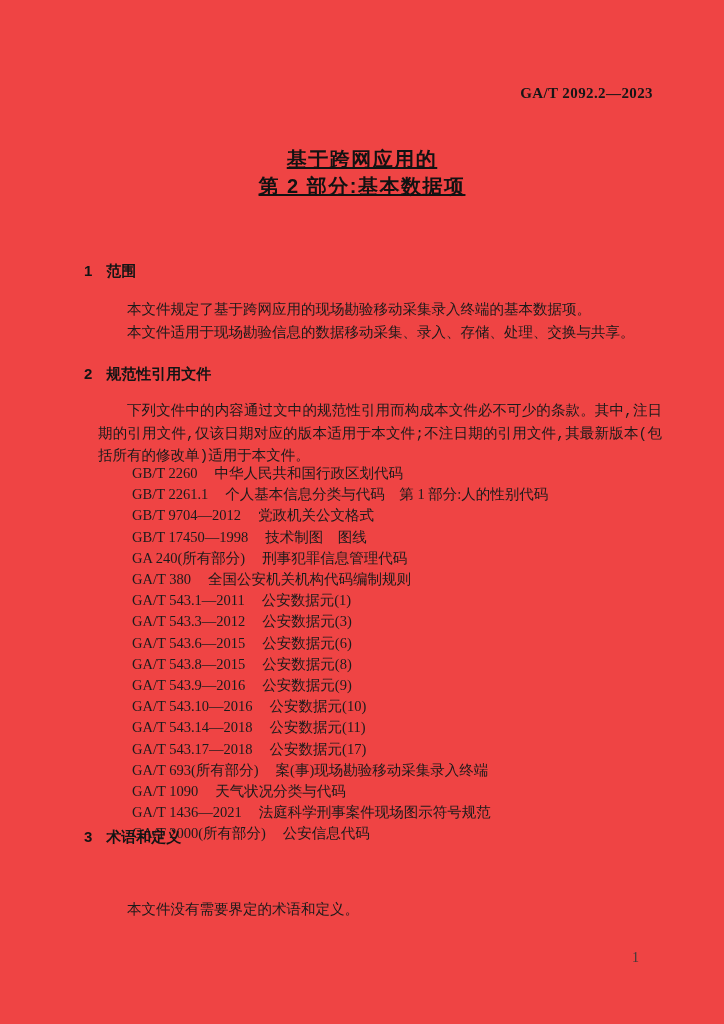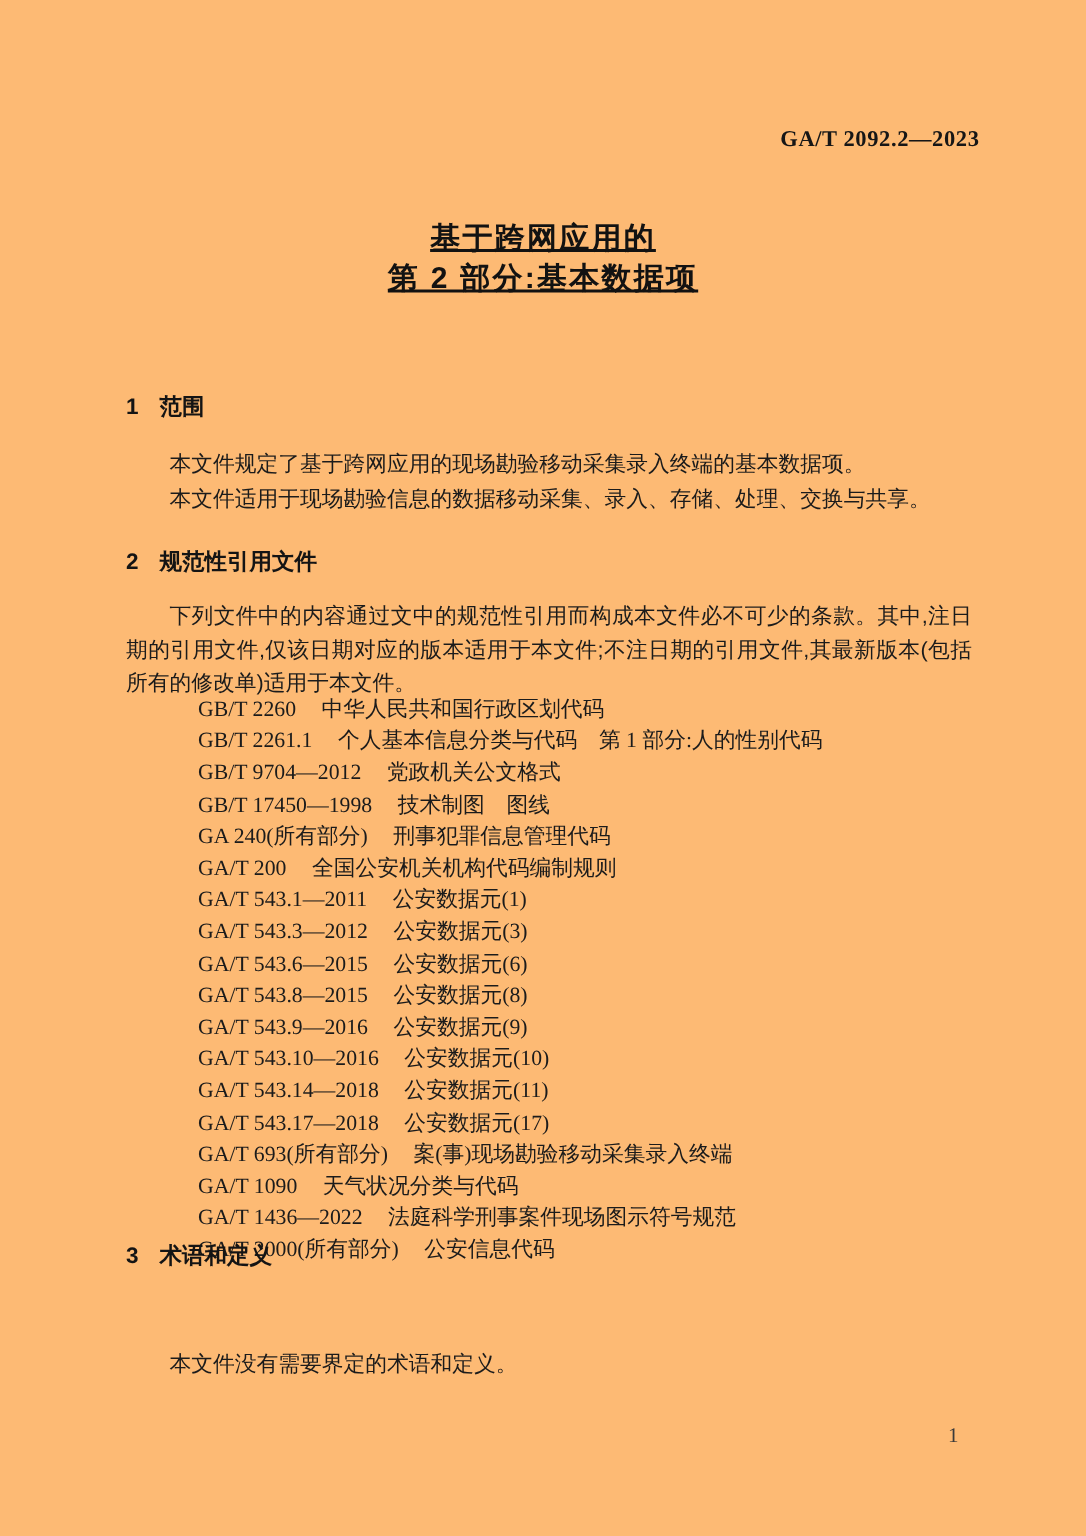--- a/index.html
+++ b/index.html
@@ -13,21 +13,21 @@
     position: relative;
     overflow: hidden;
     color: #1b1b1b;
     font-family: "Liberation Serif", serif;
   }
   .page {
     position: absolute;
     top: 0; left: 0;
     width: 724px;
     height: 1024px;
-    background: #fdba74;
+    background: #ef4444;
   }
   .doc-number {
     position: absolute;
     top: 85px;
     left: 84px;
     right: 71px;
     text-align: right;
     font-family: "Liberation Serif", serif;
     font-weight: bold;
     font-size: 15px;
@@ -59,23 +59,23 @@
   }
   .heading .sec-num {
     display: inline-block;
     margin-right: 14px;
   }
   .h1 { top: 262px; }
   .h2 { top: 365px; }
   .h3 { top: 828px; }
   .paras {
     position: absolute;
-    left: 84px;
+    left: 98px;
     width: 564px;
-    font-family: Liberation Sans, sans-serif;
+    font-family: Liberation Mono, monospace;
     font-size: 14.5px;
     text-align: justify;
     color: #1b1b1b;
   }
   .paras p {
     margin: 0;
     text-indent: 2em;
     line-height: 23px;
   }
   .s1 { top: 299px; }
@@ -131,32 +131,32 @@
   <div class="paras s2">
     <p>下列文件中的内容通过文中的规范性引用而构成本文件必不可少的条款。其中,注日期的引用文件,仅该日期对应的版本适用于本文件;不注日期的引用文件,其最新版本(包括所有的修改单)适用于本文件。</p>
   </div>
 
   <div class="refs">
     <div class="ref"><span class="rcode">GB/T 2260</span><span class="rtitle">中华人民共和国行政区划代码</span></div>
     <div class="ref"><span class="rcode">GB/T 2261.1</span><span class="rtitle">个人基本信息分类与代码　第 1 部分:人的性别代码</span></div>
     <div class="ref"><span class="rcode">GB/T 9704—2012</span><span class="rtitle">党政机关公文格式</span></div>
     <div class="ref"><span class="rcode">GB/T 17450—1998</span><span class="rtitle">技术制图　图线</span></div>
     <div class="ref"><span class="rcode">GA 240(所有部分)</span><span class="rtitle">刑事犯罪信息管理代码</span></div>
-    <div class="ref"><span class="rcode">GA/T 200</span><span class="rtitle">全国公安机关机构代码编制规则</span></div>
+    <div class="ref"><span class="rcode">GA/T 380</span><span class="rtitle">全国公安机关机构代码编制规则</span></div>
     <div class="ref"><span class="rcode">GA/T 543.1—2011</span><span class="rtitle">公安数据元(1)</span></div>
     <div class="ref"><span class="rcode">GA/T 543.3—2012</span><span class="rtitle">公安数据元(3)</span></div>
     <div class="ref"><span class="rcode">GA/T 543.6—2015</span><span class="rtitle">公安数据元(6)</span></div>
     <div class="ref"><span class="rcode">GA/T 543.8—2015</span><span class="rtitle">公安数据元(8)</span></div>
     <div class="ref"><span class="rcode">GA/T 543.9—2016</span><span class="rtitle">公安数据元(9)</span></div>
     <div class="ref"><span class="rcode">GA/T 543.10—2016</span><span class="rtitle">公安数据元(10)</span></div>
     <div class="ref"><span class="rcode">GA/T 543.14—2018</span><span class="rtitle">公安数据元(11)</span></div>
     <div class="ref"><span class="rcode">GA/T 543.17—2018</span><span class="rtitle">公安数据元(17)</span></div>
     <div class="ref"><span class="rcode">GA/T 693(所有部分)</span><span class="rtitle">案(事)现场勘验移动采集录入终端</span></div>
     <div class="ref"><span class="rcode">GA/T 1090</span><span class="rtitle">天气状况分类与代码</span></div>
-    <div class="ref"><span class="rcode">GA/T 1436—2022</span><span class="rtitle">法庭科学刑事案件现场图示符号规范</span></div>
+    <div class="ref"><span class="rcode">GA/T 1436—2021</span><span class="rtitle">法庭科学刑事案件现场图示符号规范</span></div>
     <div class="ref"><span class="rcode">GA/T 2000(所有部分)</span><span class="rtitle">公安信息代码</span></div>
   </div>
 
   <div class="heading h3">
     <span class="sec-num">3</span><span>术语和定义</span>
   </div>
 
   <div class="paras s3">
     <p>本文件没有需要界定的术语和定义。</p>
   </div>

